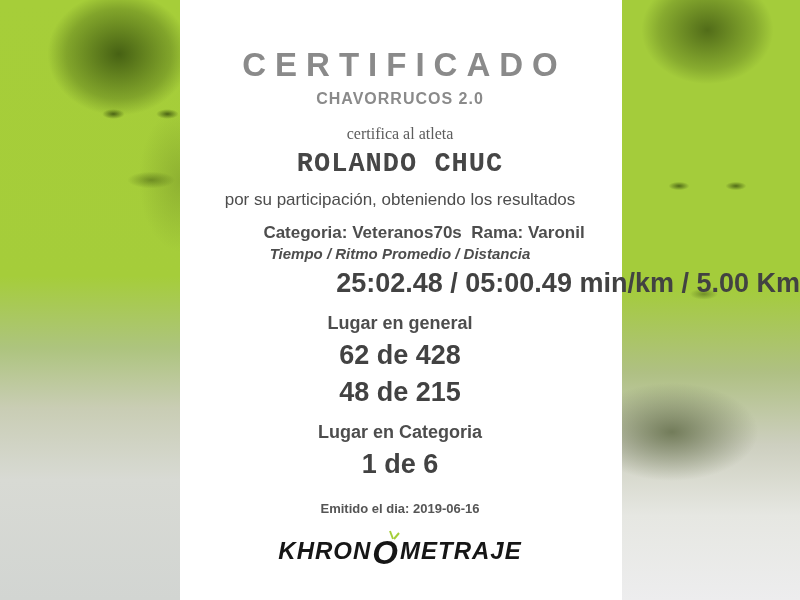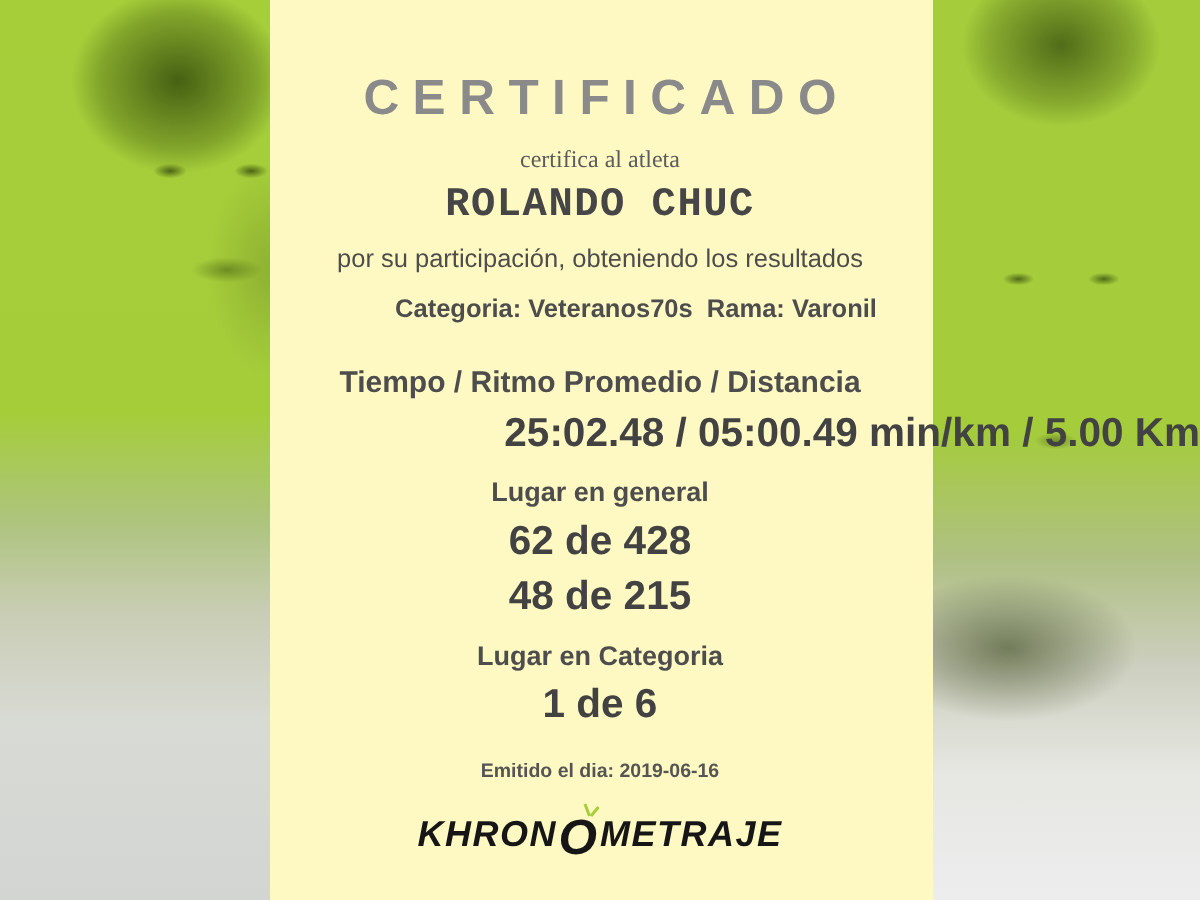--- a/index.html
+++ b/index.html
@@ -5,21 +5,21 @@
   :root{
     --accent-green:#a5ce39;
     --title-gray:#8a8a8a;
     --text-dark:#4d4d4d;
     --logo-black:#161616;
   }
   *{margin:0;padding:0;box-sizing:border-box;}
   html,body{background:#e8e8e8;font-family:"Liberation Sans","DejaVu Sans",sans-serif;}
   .certificate{
     position:relative;width:800px;height:600px;margin:0 auto;
-    background:#fef9c3;overflow:hidden;
+    background:#ffffff;overflow:hidden;
   }
   
   .photo{position:absolute;top:0;height:600px;z-index:1;}
   .photo-left{
     left:0;width:180px;background-color:#a6ce39;
     background-image:
       radial-gradient(ellipse 16px 7px at 63% 19%, rgba(45,65,8,.75), transparent 70%),
       radial-gradient(ellipse 16px 7px at 93% 19%, rgba(45,65,8,.75), transparent 70%),
       radial-gradient(ellipse 34px 12px at 84% 30%, rgba(70,95,18,.55), transparent 70%),
       radial-gradient(ellipse 95px 82px at 66% 9%, rgba(62,88,16,.92), rgba(62,88,16,.35) 55%, transparent 75%),
@@ -43,21 +43,21 @@
     letter-spacing:9px;text-indent:9px;color:var(--title-gray);
   }
   .event{
     margin-top:9px;font-size:16px;font-weight:bold;letter-spacing:1px;
     color:var(--title-gray);
   }
   .certifies{margin-top:17px;font-size:16px;color:#5c5c5c;font-family:Liberation Serif, serif;}
   .athlete{margin-top:6px;font-size:27px;font-weight:bold;letter-spacing:1px;color:#464646;font-family:Liberation Mono, monospace;}
   .participation{margin-top:11px;font-size:17px;}
   .category-line{margin-top:13px;font-size:17px;font-weight:600;white-space:pre;padding-left:48px;}
-  .metrics-label{margin-top:28px;font-size:20px;font-weight:600;}
+  .metrics-label{margin-top:2px;font-size:15px;font-weight:600;font-style:italic;}
   .metrics-value{margin-top:6px;font-size:27px;font-weight:600;color:#424242;white-space:nowrap;text-align:right;}
   .placement-label{margin-top:14px;font-size:18px;font-weight:700;}
   .placement-value{margin-top:6px;font-size:27px;font-weight:600;color:#424242;}
   .issued{margin-top:21px;font-size:13px;font-weight:600;color:#555;}
   
   .logo{
     margin-top:20px;display:inline-block;position:relative;
     font-style:italic;font-weight:bold;font-size:24px;letter-spacing:1px;
     color:var(--logo-black);line-height:1;
   }
@@ -75,20 +75,21 @@
 
 <div class="certificate">
 
   <div class="photo photo-left"></div>
   <div class="photo photo-right"></div>
 
   <div class="content">
 
     <div class="title">CERTIFICADO</div>
 
+    <div class="event">CHAVORRUCOS 2.0</div>
 
     <div class="certifies">certifica al atleta</div>
 
     <div class="athlete">ROLANDO CHUC</div>
 
     <div class="participation">por su participación, obteniendo los resultados</div>
 
     <div class="category-line">Categoria: Veteranos70s  Rama: Varonil</div>
 
     <div class="metrics-label">Tiempo / Ritmo Promedio / Distancia</div>

